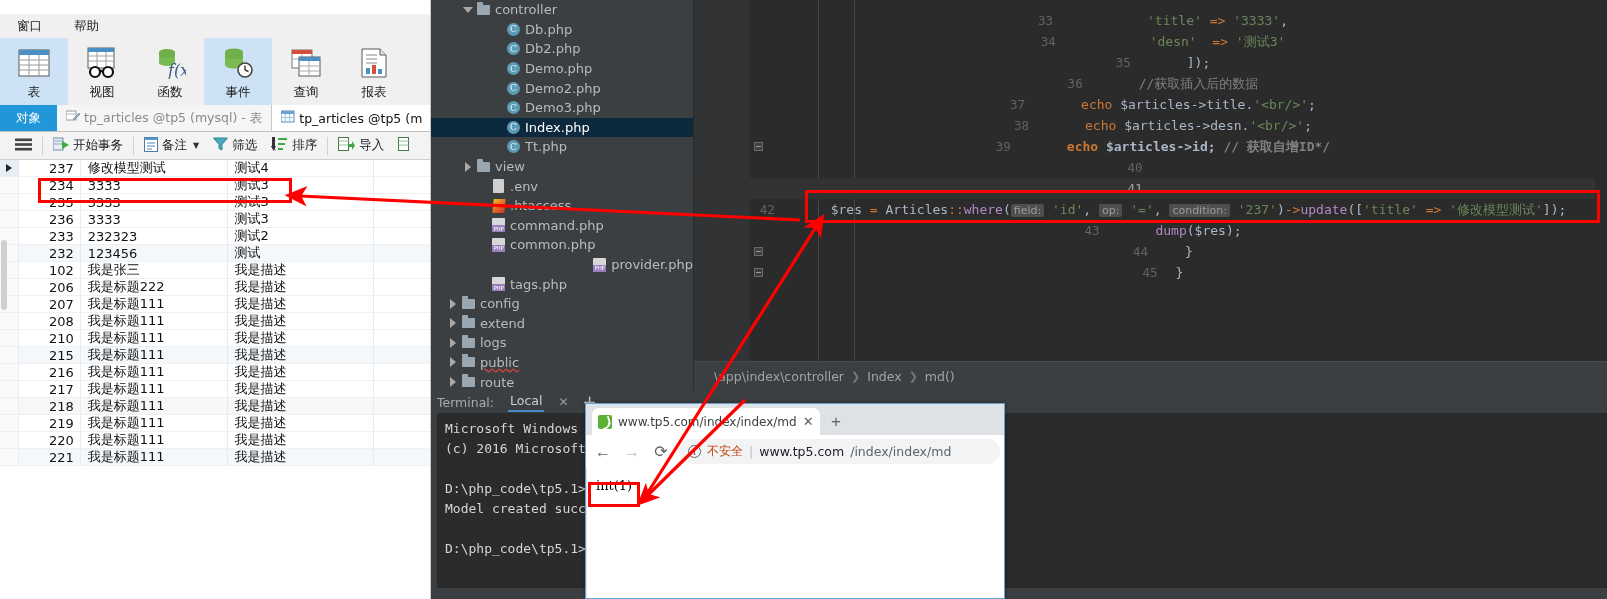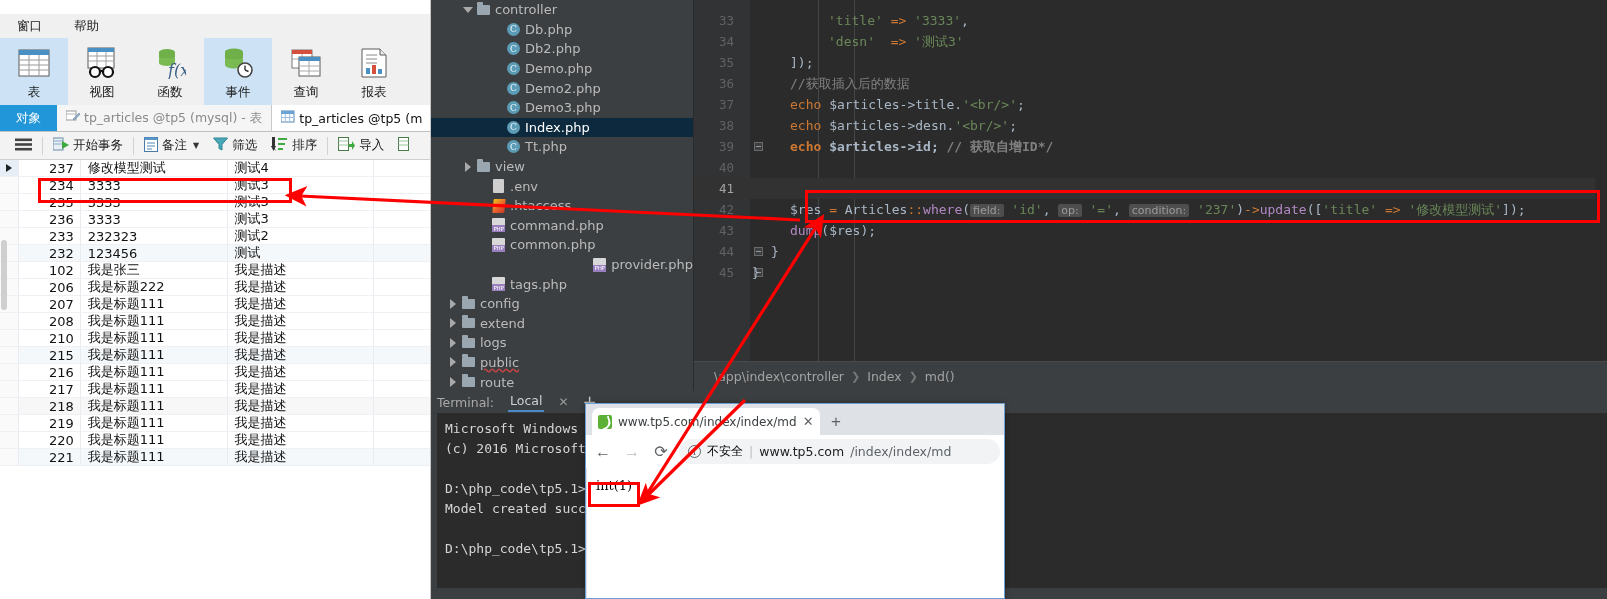--- a/index.html
+++ b/index.html
@@ -138,21 +138,21 @@
   .underline-sq { text-decoration: underline; text-decoration-color: #cc4444; text-decoration-style: wavy; }
 
   .ide-divider-v { position: absolute; left: 262px; top: 0; width: 1px; height: 391px; background: #2b2b2b; }
 
   .ide-editor {
     position: absolute; left: 263px; top: 0; width: 913px; height: 361px;
     background: #2b2b2b; overflow: hidden;
     font-family: "DejaVu Sans Mono", monospace;
   }
   .ed-gutter { position: absolute; left: 0; top: 0; width: 56px; height: 361px; background: #313335; }
-  .ed-line { position: absolute; left: 0; width: 913px; height: 21px; display: flex; align-items: center; }
+  .ed-line { position: absolute; left: 0; width: 913px; height: 21px; display: flex; align-items: center; justify-content: center; }
   .ed-num { width: 48px; text-align: right; padding-right: 8px; color: #606366; font-size: 12.5px; }
   .ed-code { font-size: 13px; white-space: pre; color: #a9b7c6; padding-left: 10px; }
   .ed-line.cur { background: #323232; }
   .ed-line.cur .ed-num { color: #a4a3a3; }
   .fold { position: absolute; left: 60px; width: 9px; height: 9px; border: 1px solid #6a6a6a; background:#3c3f41; }
   .fold::after { content:""; position:absolute; left:1px; top:3px; width:5px; height:1px; background:#9a9a9a; }
   .vline { position: absolute; top: 0; width: 1px; height: 361px; background: #444648; }
   .ed-scrollbar { position: absolute; right: 0; top: 0; width: 12px; height: 361px; background: #2b2b2b; }
 
   .kw-str { color: #6a8759; }
@@ -225,21 +225,21 @@
   .br-omnibox {
     flex: 1; height: 25px; background: #f1f3f4; border-radius: 13px;
     display: flex; align-items: center; padding: 0 9px; gap: 6px;
     font-size: 12.5px; font-family: "DejaVu Sans", sans-serif; overflow: hidden; white-space: nowrap;
   }
   .br-info {
     width: 13px; height: 13px; border: 1.3px solid #5f6368; border-radius: 50%;
     color: #5f6368; font-size: 9px; display: flex; align-items: center; justify-content: center;
     font-family: "DejaVu Serif", serif; flex: 0 0 auto;
   }
-  .br-notsecure { color: #000000; font-size: 12px; }
+  .br-notsecure { color: #c2410c; font-size: 12px; }
   .br-pipe { color: #bdc1c6; }
   .br-url-dark { color: #202124; }
   .br-url-grey { color: #5f6368; }
   .br-content {
     position: absolute; left: 1px; top: 64px; width: 417px; height: 130px; background: #fff; text-align: center;
   }
   .br-output {
     position: absolute; left: 9px; top: 10px;
     font-family: "DejaVu Serif", serif; font-size: 13px; color: #000;
   }

